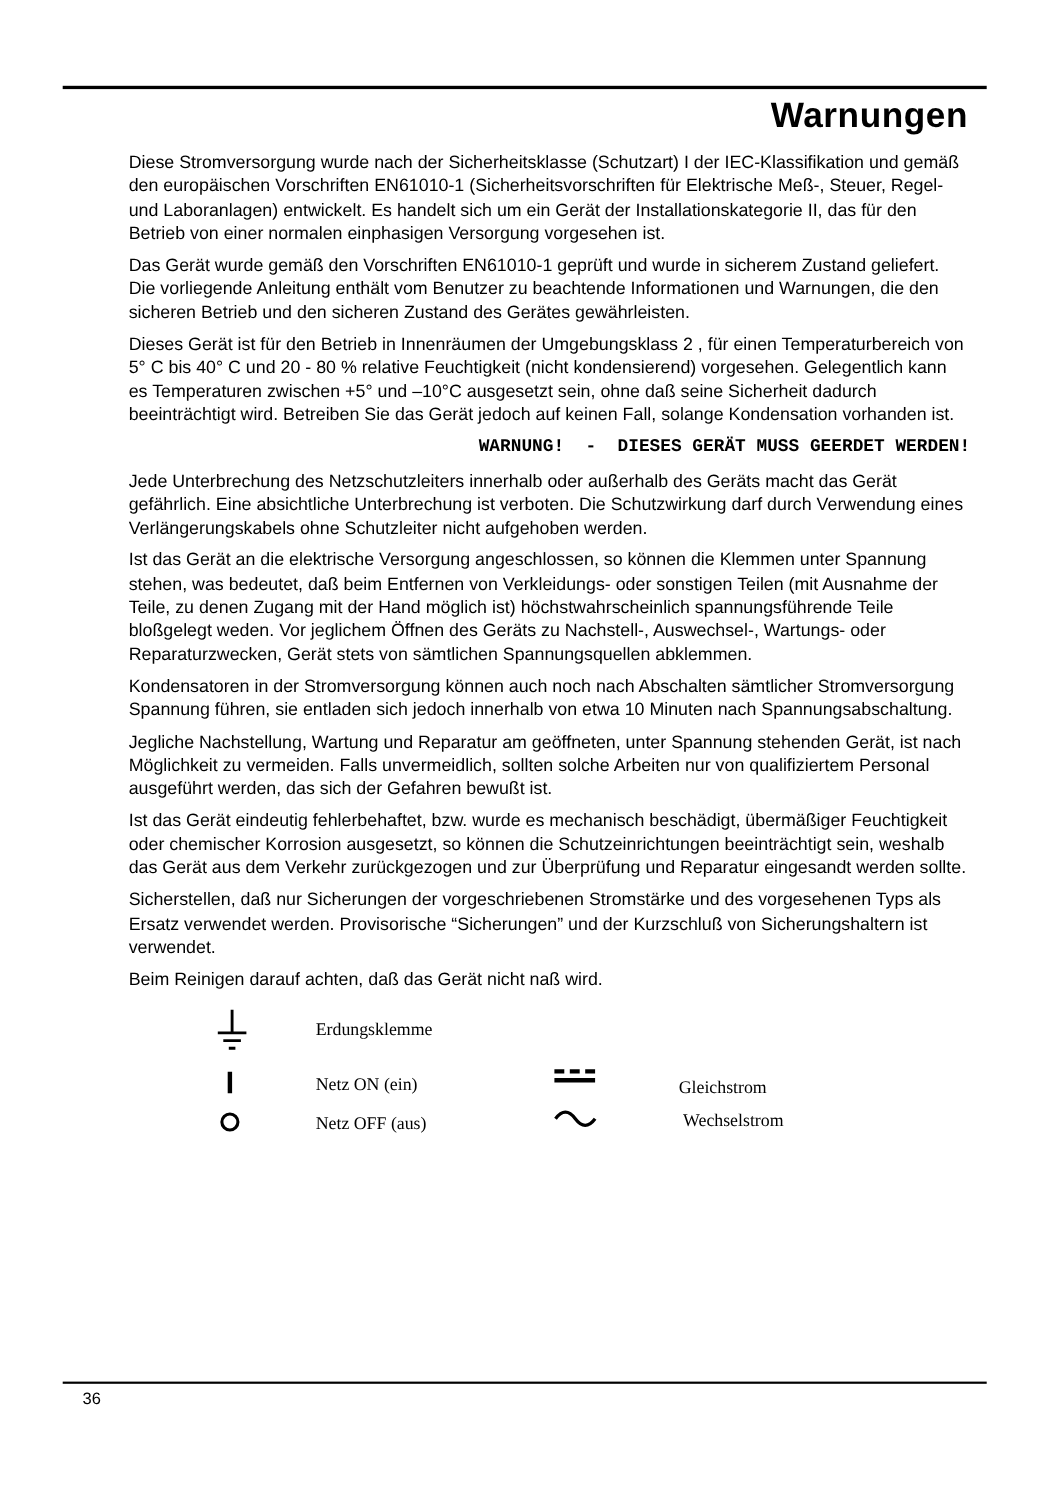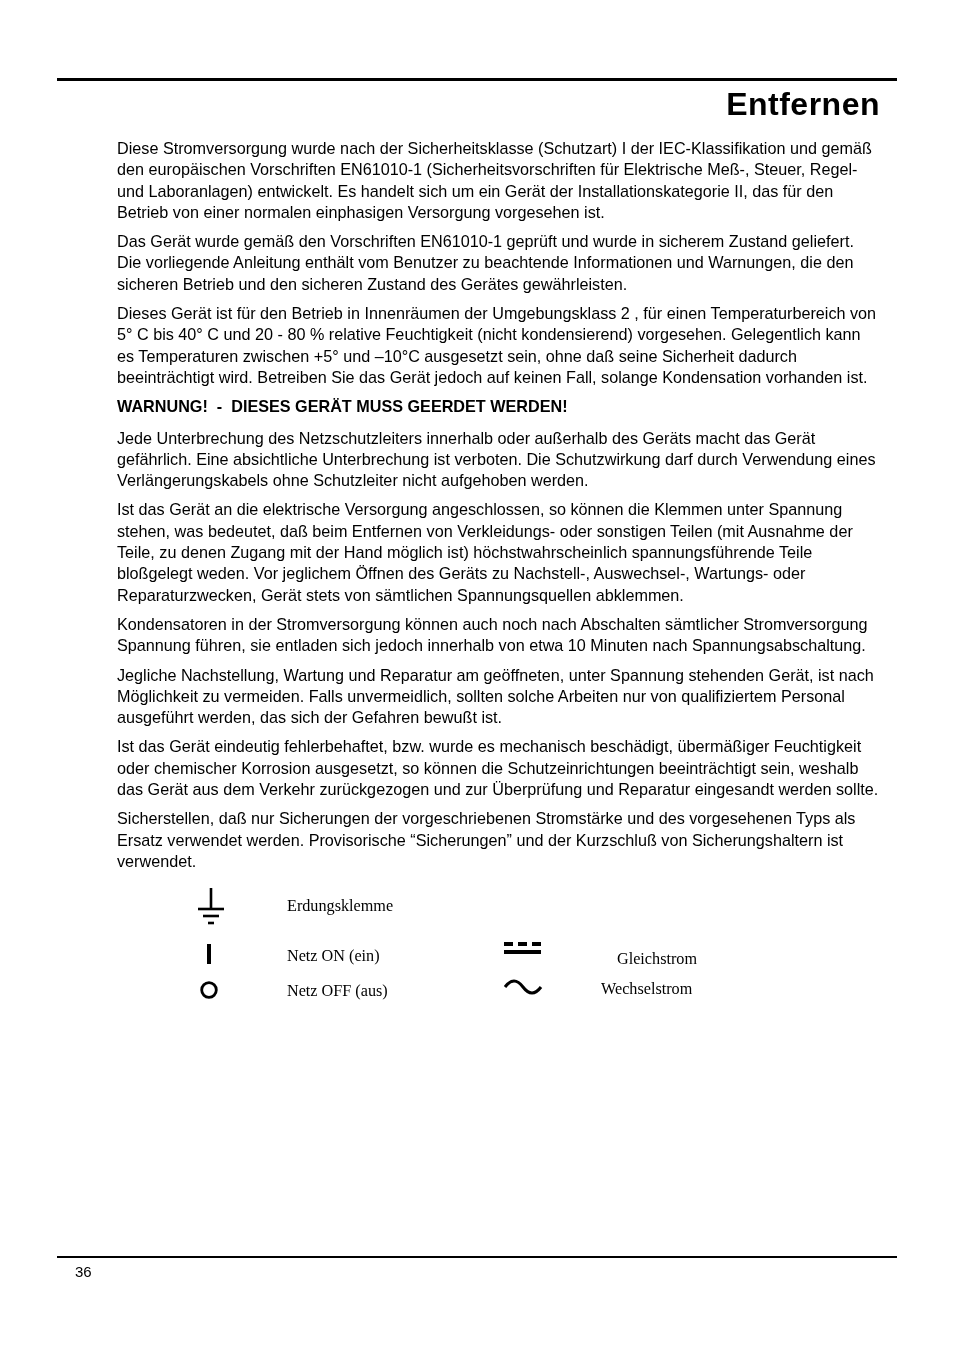--- a/index.html
+++ b/index.html
@@ -37,23 +37,24 @@
     top: 138px;
     width: 765px;
     font-size: 16.2px;
     line-height: 21.3px;
   }
   .content p {
     margin: 0 0 8px 0;
   }
   .warning {
     font-weight: bold;
-    text-align: left;
+    text-align: right;
     white-space: pre-wrap;
     margin: 2px 0 10px 0 !important;
+    font-family: Liberation Mono, monospace;
   }
   .symbols {
     position: relative;
     height: 130px;
     margin-top: 14px;
   }
   .sym-abs { position: absolute; }
   .sym-label { font-size: 16.2px; font-family: Liberation Serif, serif; }
   .bottom-rule {
     position: absolute;
@@ -68,35 +69,36 @@
     left: 75px;
     top: 1263px;
     font-size: 15px;
   }
   svg { display: block; }
 </style>
 </head>
 <body>
 
 <div class="top-rule"></div>
-<div class="page-title">Entfernen</div>
+<div class="page-title">Warnungen</div>
 
 <div class="content">
   <p>Diese Stromversorgung wurde nach der Sicherheitsklasse (Schutzart) I der IEC-Klassifikation und gemäß den europäischen Vorschriften EN61010-1 (Sicherheitsvorschriften für Elektrische Meß-, Steuer, Regel- und Laboranlagen) entwickelt. Es handelt sich um ein Gerät der Installationskategorie II, das für den Betrieb von einer normalen einphasigen Versorgung vorgesehen ist.</p>
   <p>Das Gerät wurde gemäß den Vorschriften EN61010-1 geprüft und wurde in sicherem Zustand geliefert. Die vorliegende Anleitung enthält vom Benutzer zu beachtende Informationen und Warnungen, die den sicheren Betrieb und den sicheren Zustand des Gerätes gewährleisten.</p>
   <p>Dieses Gerät ist für den Betrieb in Innenräumen der Umgebungsklass 2 , für einen Temperaturbereich von 5° C bis 40° C und 20 - 80 % relative Feuchtigkeit (nicht kondensierend) vorgesehen. Gelegentlich kann es Temperaturen zwischen +5° und –10°C ausgesetzt sein, ohne daß seine Sicherheit dadurch beeinträchtigt wird. Betreiben Sie das Gerät jedoch auf keinen Fall, solange Kondensation vorhanden ist.</p>
 
   <p class="warning">WARNUNG!  -  DIESES GERÄT MUSS GEERDET WERDEN!</p>
 
   <p>Jede Unterbrechung des Netzschutzleiters innerhalb oder außerhalb des Geräts macht das Gerät gefährlich. Eine absichtliche Unterbrechung ist verboten. Die Schutzwirkung darf durch Verwendung eines Verlängerungskabels ohne Schutzleiter nicht aufgehoben werden.</p>
   <p>Ist das Gerät an die elektrische Versorgung angeschlossen, so können die Klemmen unter Spannung stehen, was bedeutet, daß beim Entfernen von Verkleidungs- oder sonstigen Teilen (mit Ausnahme der Teile, zu denen Zugang mit der Hand möglich ist) höchstwahrscheinlich spannungsführende Teile bloßgelegt weden. Vor jeglichem Öffnen des Geräts zu Nachstell-, Auswechsel-, Wartungs- oder Reparaturzwecken, Gerät stets von sämtlichen Spannungsquellen abklemmen.</p>
   <p>Kondensatoren in der Stromversorgung können auch noch nach Abschalten sämtlicher Stromversorgung Spannung führen, sie entladen sich jedoch innerhalb von etwa 10 Minuten nach Spannungsabschaltung.</p>
   <p>Jegliche Nachstellung, Wartung und Reparatur am geöffneten, unter Spannung stehenden Gerät, ist nach Möglichkeit zu vermeiden. Falls unvermeidlich, sollten solche Arbeiten nur von qualifiziertem Personal ausgeführt werden, das sich der Gefahren bewußt ist.</p>
   <p>Ist das Gerät eindeutig fehlerbehaftet, bzw. wurde es mechanisch beschädigt, übermäßiger Feuchtigkeit oder chemischer Korrosion ausgesetzt, so können die Schutzeinrichtungen beeinträchtigt sein, weshalb das Gerät aus dem Verkehr zurückgezogen und zur Überprüfung und Reparatur eingesandt werden sollte.</p>
   <p>Sicherstellen, daß nur Sicherungen der vorgeschriebenen Stromstärke und des vorgesehenen Typs als Ersatz verwendet werden. Provisorische “Sicherungen” und der Kurzschluß von Sicherungshaltern ist verwendet.</p>
+  <p>Beim Reinigen darauf achten, daß das Gerät nicht naß wird.</p>
 
   <div class="symbols">
 
     <span class="sym-abs" style="left:80px; top:0px;">
       <svg width="28" height="44" viewBox="0 0 28 44">
         <line x1="14" y1="2" x2="14" y2="23" stroke="#000" stroke-width="2.6"></line>
         <line x1="1" y1="23" x2="27" y2="23" stroke="#000" stroke-width="2.6"></line>
         <line x1="6" y1="30" x2="22" y2="30" stroke="#000" stroke-width="2.6"></line>
         <line x1="11" y1="37" x2="17" y2="37" stroke="#000" stroke-width="2.6"></line>
       </svg>
@@ -125,19 +127,19 @@
         <line x1="1" y1="12" x2="38" y2="12" stroke="#000" stroke-width="4"></line>
       </svg>
     </span>
     <span class="sym-abs sym-label" style="left:500px; top:53px;margin-top:10px;">Gleichstrom</span>
 
     <span class="sym-abs" style="left:386px; top:91px;">
       <svg width="40" height="20" viewBox="0 0 40 20">
         <path d="M2 10 Q 11 -2 20 10 Q 29 22 38 10" fill="none" stroke="#000" stroke-width="3"></path>
       </svg>
     </span>
-    <span class="sym-abs sym-label" style="left:484px; top:93px;text-align:center;">Wechselstrom</span>
+    <span class="sym-abs sym-label" style="left:504px; top:93px;text-align:center;">Wechselstrom</span>
 
   </div>
 </div>
 
 <div class="bottom-rule"></div>
 <div class="page-number">36</div>
 
 </body></html>

